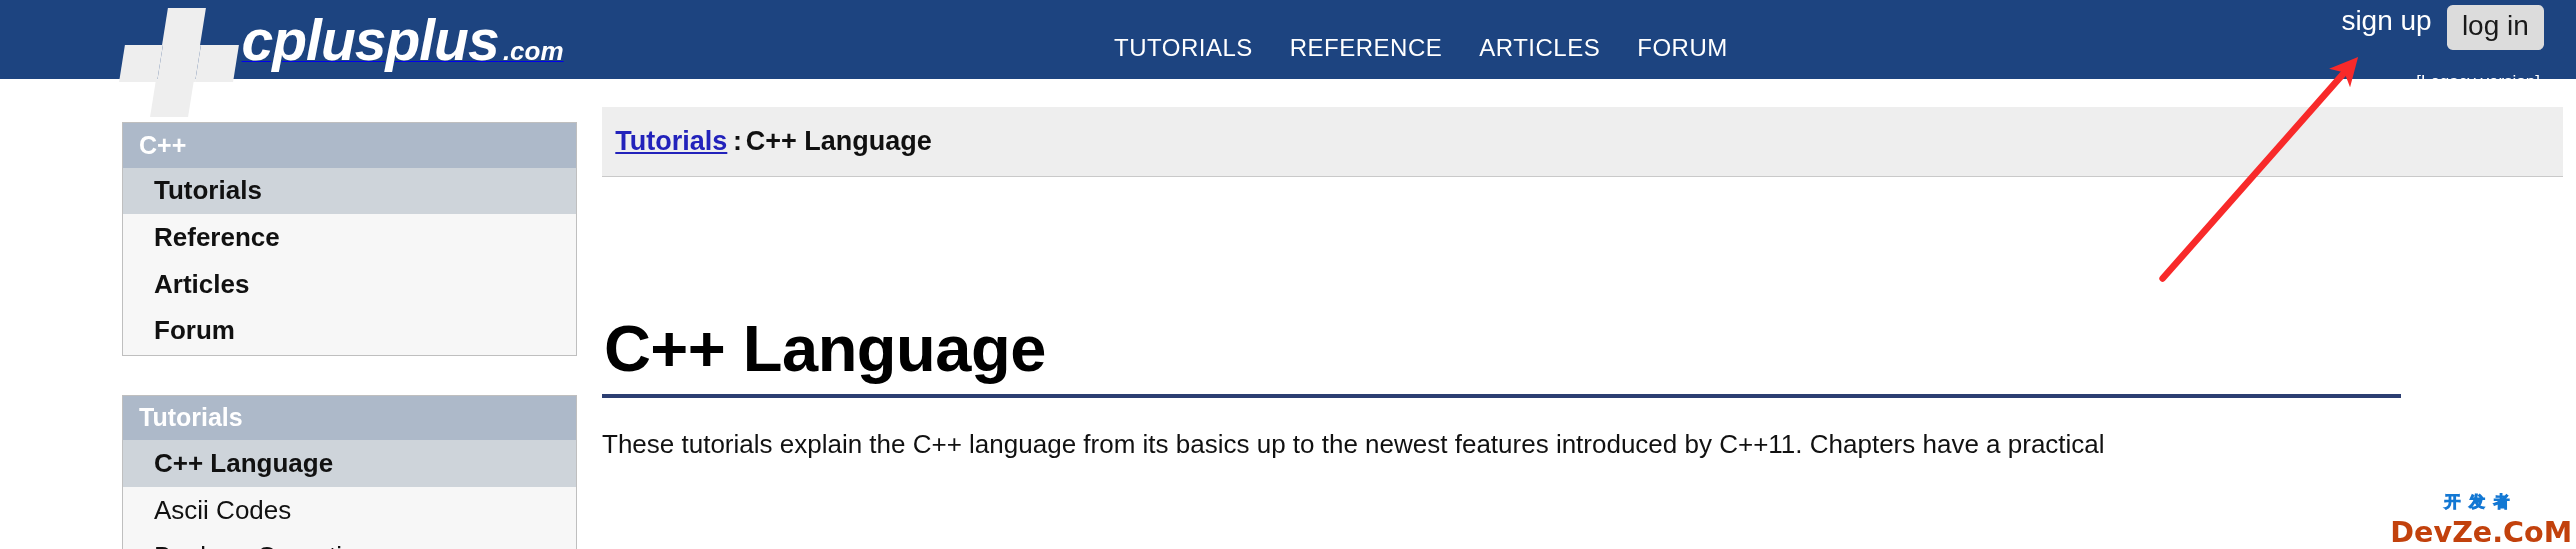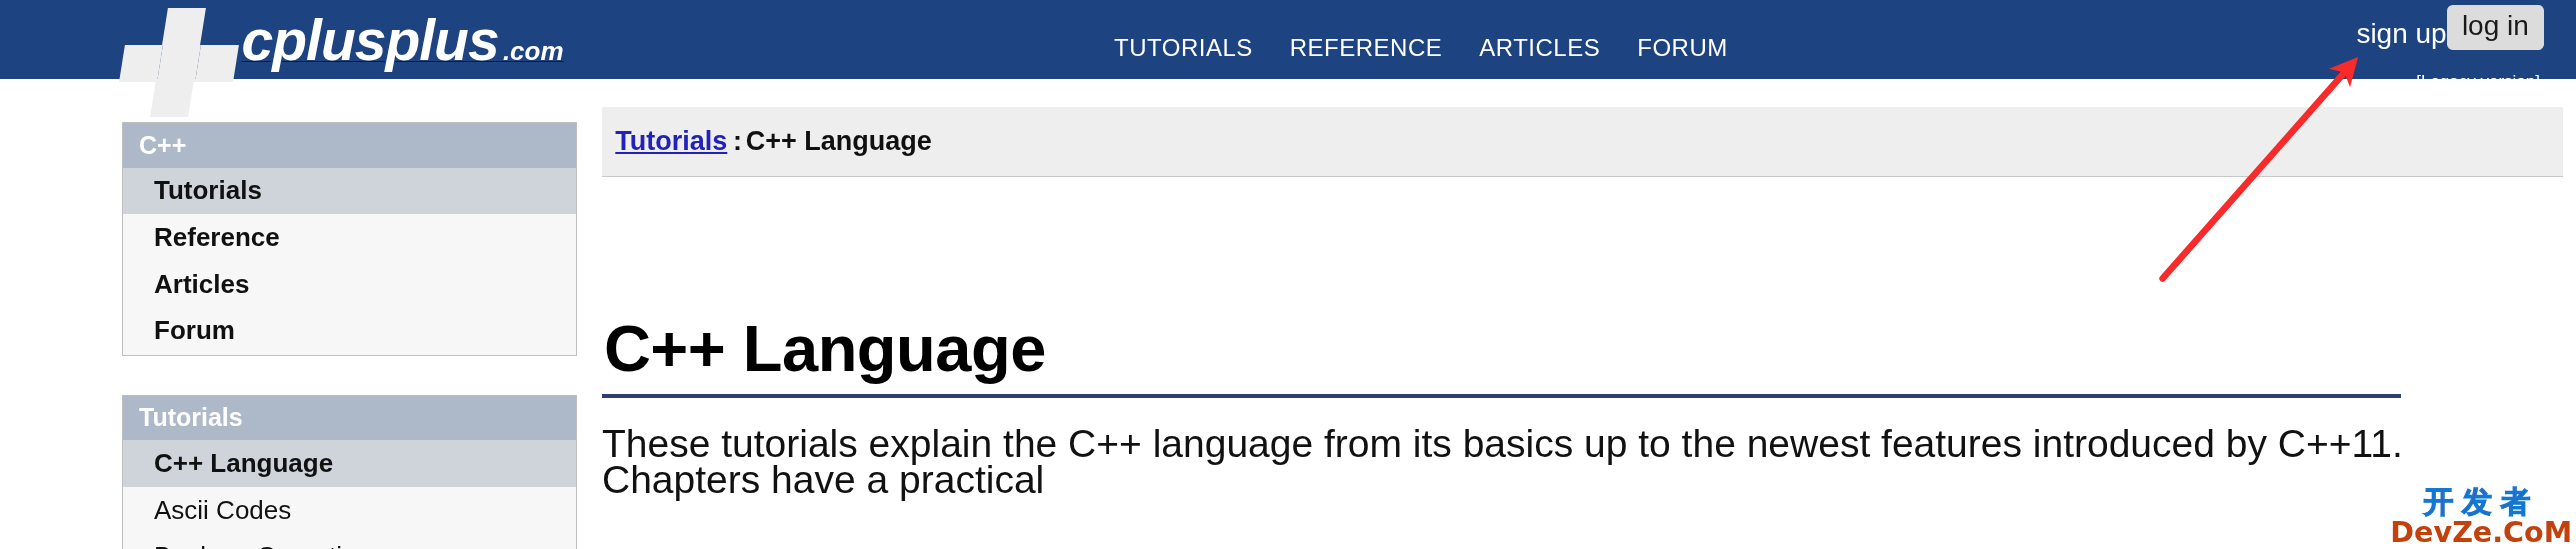--- a/index.html
+++ b/index.html
@@ -92,22 +92,22 @@
     white-space: nowrap;
     font-family: "Liberation Sans", sans-serif;
   }
 
   
   #account {
     position: absolute;
     right: 32px;
     top: 4.8px;
     display: flex;
-    align-items: flex-end;
-    gap: 0;
+    align-items: flex-start;
+    gap: 15px;
   }
   #signup-link {
     color: #ffffff;
     font-size: 28px;
     line-height: 32px;
     text-decoration: none;
     white-space: nowrap;
   }
   #login-button {
     background: #dcdcdc;
@@ -207,21 +207,21 @@
     letter-spacing: -0.5px;
   }
   #title-rule {
     margin-top: 10.5px;
     width: 1799px;
     height: 4.8px;
     background: #2c3e72;
   }
   #intro-paragraph {
     margin-top: 28px;
-    font-size: 39px;
+    font-size: 26px;
     line-height: 36px;
     color: #111111;
     width: 1809px;
   }
 
   
   #annotation-arrow {
     position: absolute;
     left: 2132px;
     top: 48px;
@@ -235,21 +235,21 @@
   #watermark {
     position: absolute;
     right: 3.8px;
     bottom: 1.9px;
     z-index: 30;
     text-align: center;
     font-family: "DejaVu Sans", sans-serif;
   }
   #watermark-cn {
     color: #be185d;
-    font-size: 30px;
+    font-size: 16px;
     line-height: 28.6px;
     letter-spacing: 8.6px;
     font-weight: bold;
     -webkit-text-stroke: 1px #1178d4;
   }
   #watermark-en {
     color: #c2410c;
     font-size: 28.6px;
     line-height: 30.5px;
     font-weight: bold;

